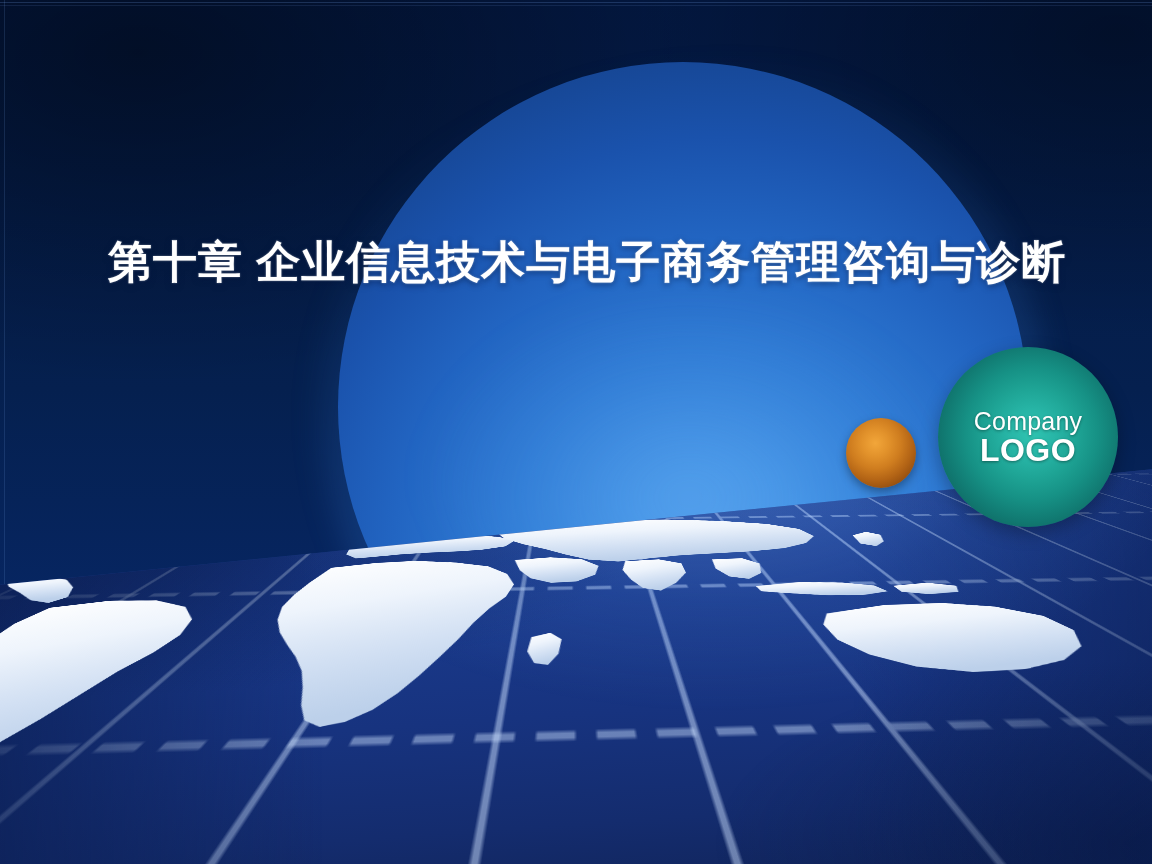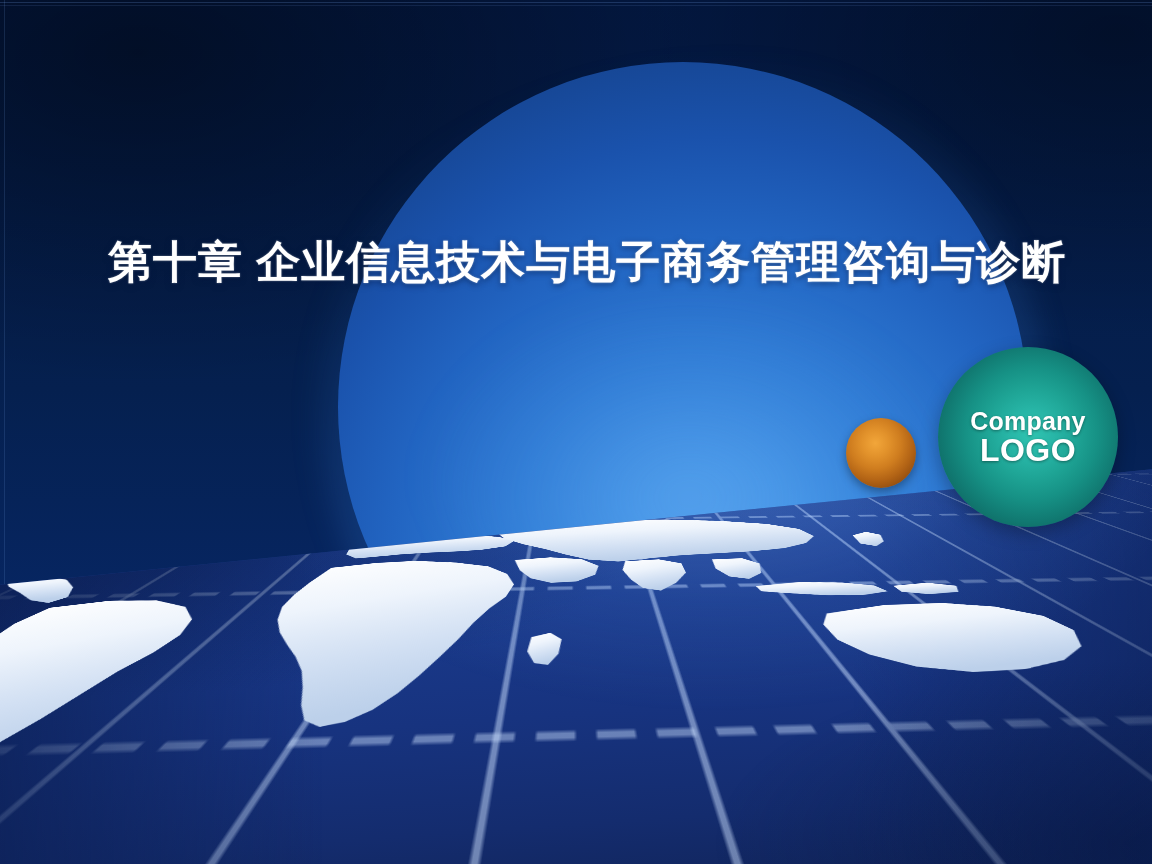--- a/index.html
+++ b/index.html
@@ -235,21 +235,21 @@
     display: flex;
     flex-direction: column;
     align-items: center;
     justify-content: center;
     color: #ffffff;
     text-shadow: 0 1px 3px rgba(0,0,0,0.40);
     user-select: none;
   }
   .logo-company {
     font-size: 25px;
-    font-weight: bold;
+    font-weight: normal;
     letter-spacing: 0.2px;
     line-height: 1;
     margin-bottom: 0;
   }
   .logo-word {
     font-size: 32px;
     font-weight: bold;
     letter-spacing: 0.5px;
     line-height: 1;
   }

